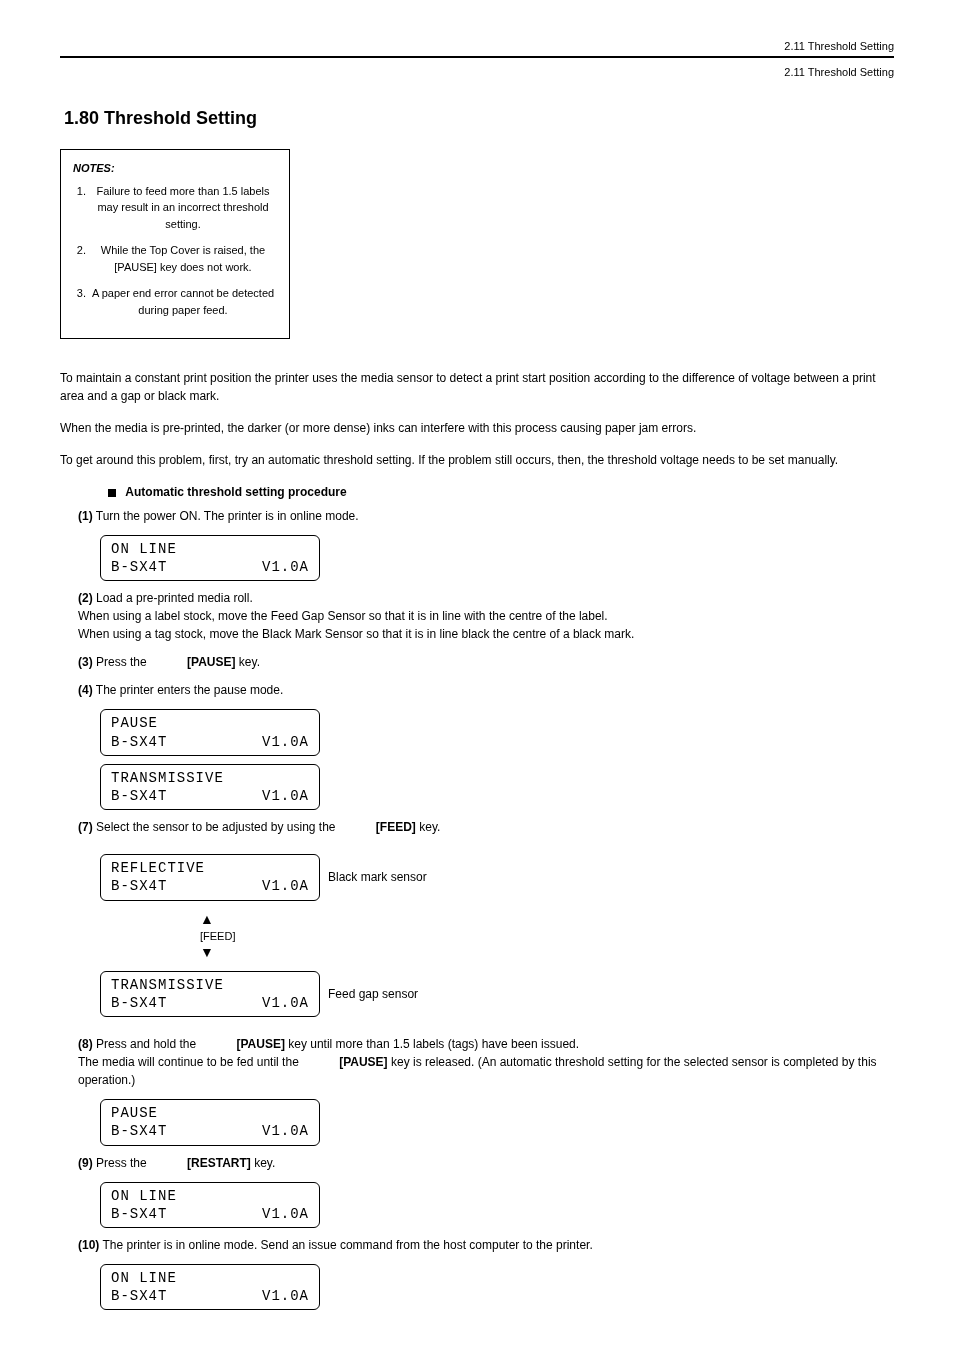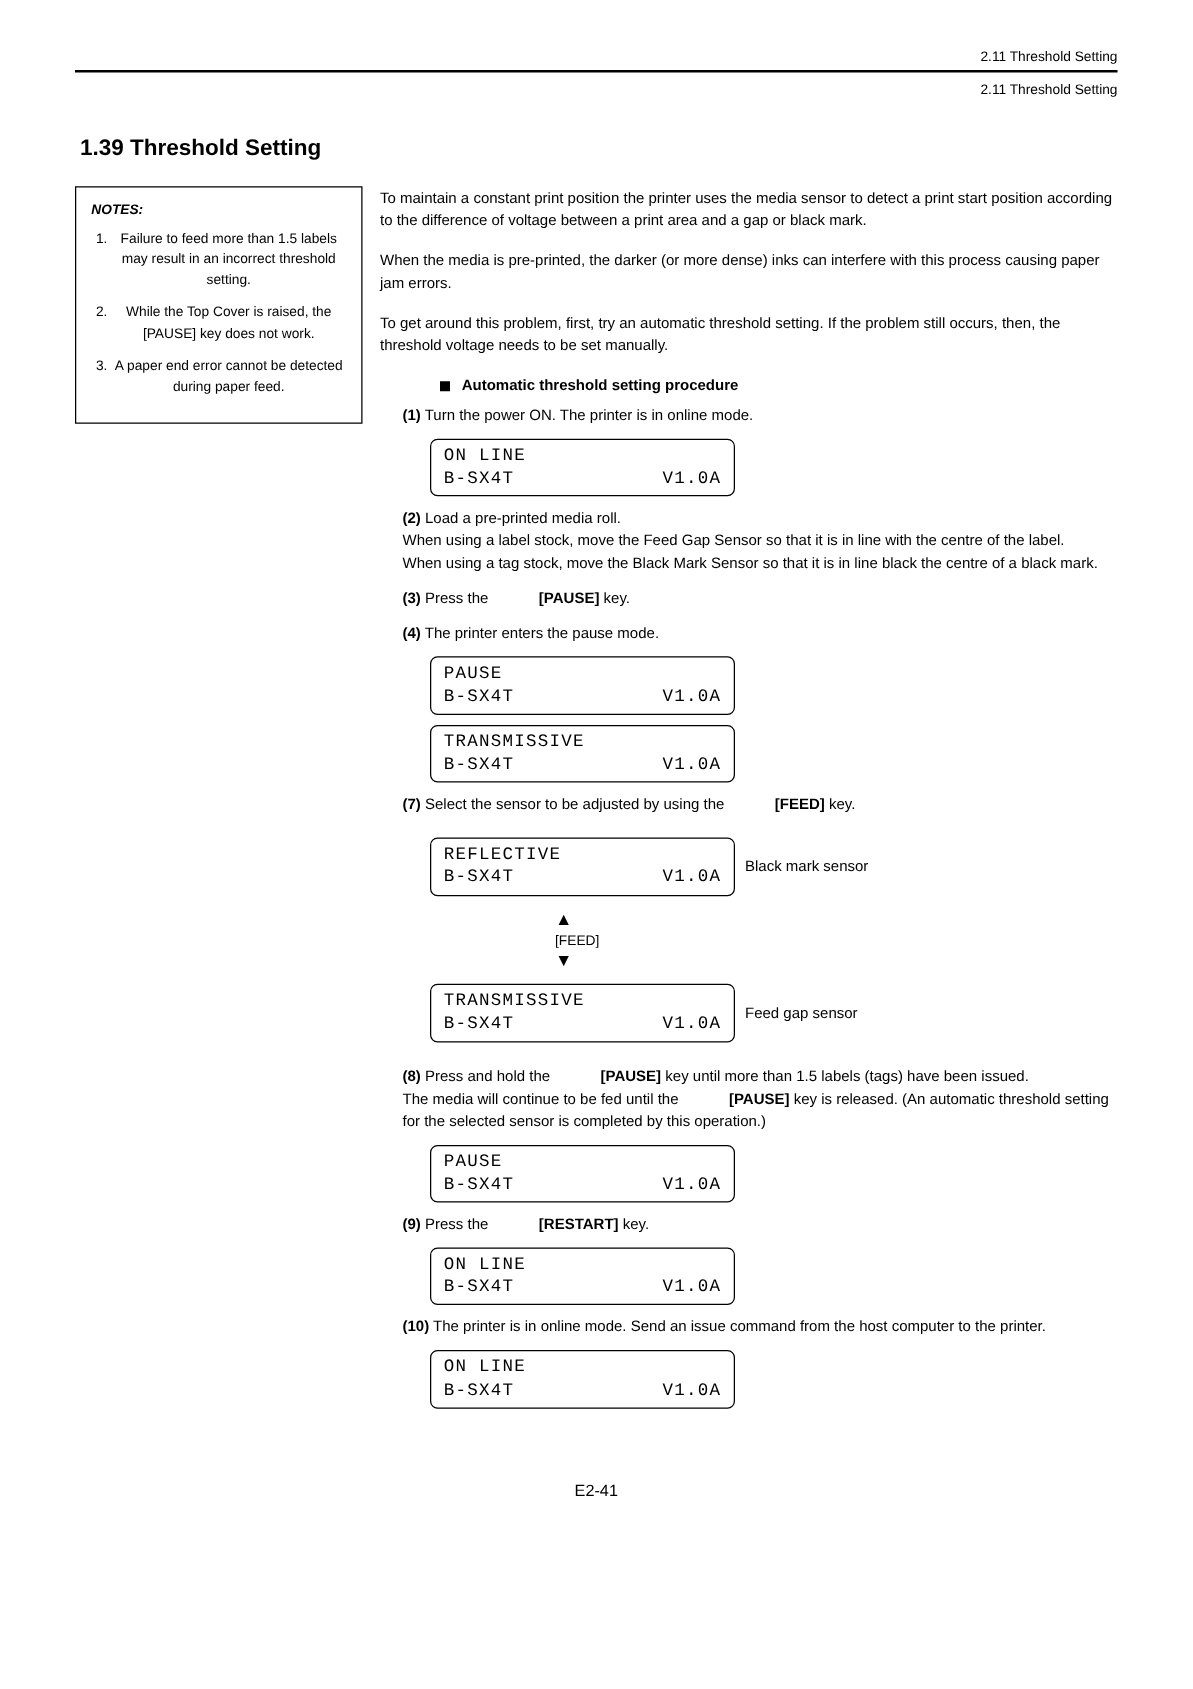--- a/index.html
+++ b/index.html
@@ -30,22 +30,23 @@
       margin-top: 4px;
     }
     .section-title {
       font-size: 18px;
       font-weight: bold;
       margin: 30px 0 20px 0;
       padding-left: 4px;
     }
     .main-container {
       display: flex;
-      gap: 14px;
+      gap: 30px;
       align-items: flex-start;
+      flex-direction: column;
     }
     .notes-box {
       border: 1px solid #000;
       width: 230px;
       padding: 10px 12px;
       font-size: 11px;
       line-height: 1.5;
       flex-shrink: 0;
     }
     .notes-title {
@@ -83,21 +84,21 @@
     .step {
       margin-bottom: 10px;
       margin-left: 18px;
     }
     .step-num {
       font-weight: bold;
     }
     .lcd-box {
       border: 1px solid #000;
       border-radius: 6px;
-      width: 244px;
+      width: 220px;
       padding: 4px 10px;
       font-family: 'Courier New', monospace;
       font-size: 14px;
       letter-spacing: 1px;
       margin: 8px 0 8px 40px;
       line-height: 1.3;
     }
     .lcd-line {
       white-space: pre;
       display: flex;
@@ -120,21 +121,21 @@
     }
   </style>
 </head>
 <body>
 
 <div class="header-text">2.11 Threshold Setting</div>
 <div class="header-line"></div>
 <div class="page-num">2.11 Threshold Setting</div>
 
 <h2 class="section-title">
-  <span>1.39</span>
+  <span>1.80</span>
   <span>Threshold Setting</span>
 </h2>
 
 <div class="main-container">
 
   <div class="notes-box">
     <div class="notes-title">NOTES:</div>
     <ol>
       <li>Failure to feed more than 1.5 labels may result in an incorrect threshold setting.</li>
       <li>While the Top Cover is raised, the [PAUSE] key does not work.</li>

